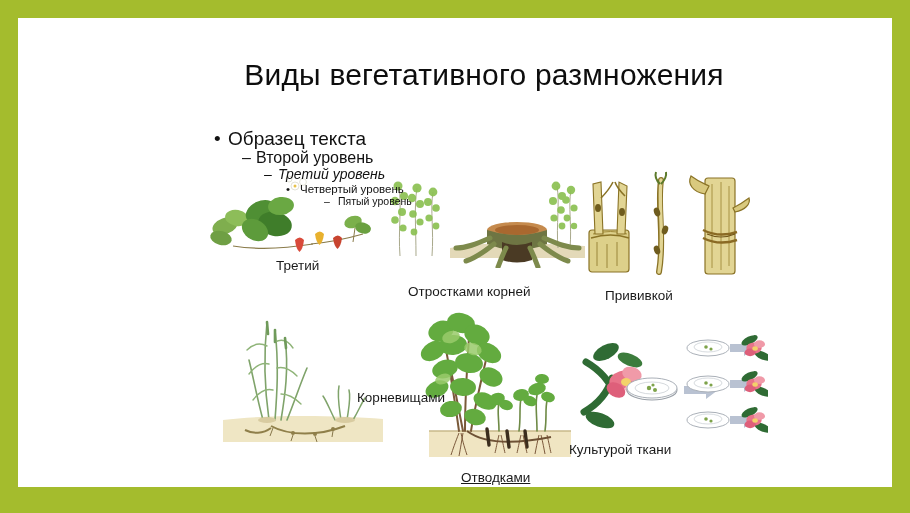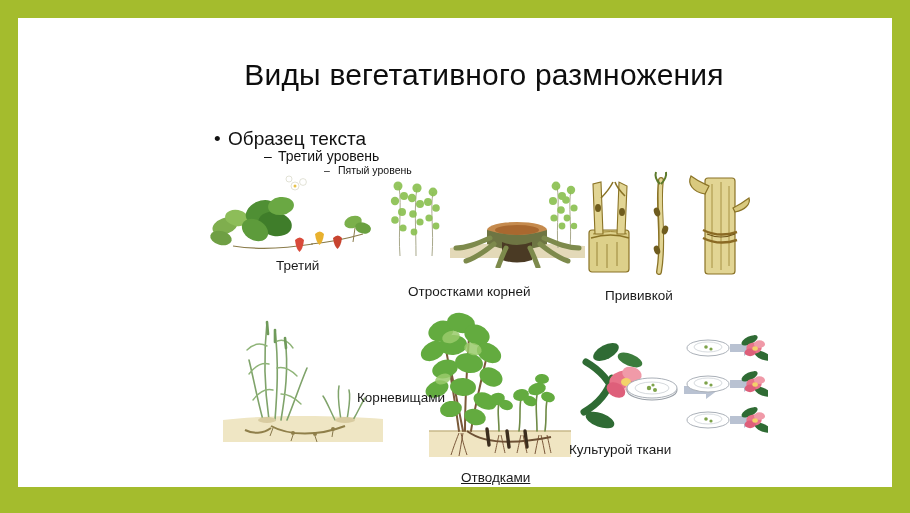--- a/index.html
+++ b/index.html
@@ -17,42 +17,48 @@
     position:absolute;left:0;top:40px;width:874px;
     text-align:center;
     font-size:30px;font-weight:400;color:#0d0d0d;
     letter-spacing:.2px;white-space:nowrap;padding-left:29px;
   }
   
   .ph{position:absolute;left:190px;top:110px;width:330px;color:#111;z-index:6;}
   .ph .lv{white-space:nowrap;line-height:1.12;}
   .ph .l1{font-size:19px;margin-left:6px;}
   .ph .l2{font-size:16px;margin-left:34px;}
-  .ph .l3{font-size:14px;margin-left:56px;}
+  .ph .l3{font-size:14px;margin-left:56px;font-style:italic;}
   .ph .l4{font-size:11.5px;margin-left:78px;}
   .ph .l5{font-size:10.5px;margin-left:116px;}
   .bl{display:inline-block;width:14px;}
   
   .cap{position:absolute;font-size:13.5px;color:#1a1a1a;white-space:nowrap;z-index:7;}
   
   .fig{position:absolute;}
 </style>
 </head>
 <body style="background: rgb(164, 188, 45);">
 
 <div id="slide" style="background: rgb(255, 255, 255);">
 
   <div class="title">Виды вегетативного размножения</div>
 
   <div class="ph">
     <div class="lv l1">
       <span class="bl">•</span><span>Образец текста</span>
     </div>
+    <div class="lv l2">
+      <span class="bl">–</span><span>Второй уровень</span>
+    </div>
     <div class="lv l3">
       <span class="bl">–</span><span>Третий уровень</span>
+    </div>
+    <div class="lv l4">
+      <span class="bl">•</span><span>Четвертый уровень</span>
     </div>
     <div class="lv l5">
       <span class="bl">–</span><span>Пятый уровень</span>
     </div>
   </div>
 
   <div class="fig" style="left:185px;top:150px;width:175px;height:100px;">
     <svg width="175" height="100" viewBox="0 0 175 100">
       <g stroke="#8a7b4a" stroke-width="1.2" fill="none">
         <path d="M30 78 C55 82,85 80,110 76"></path>

